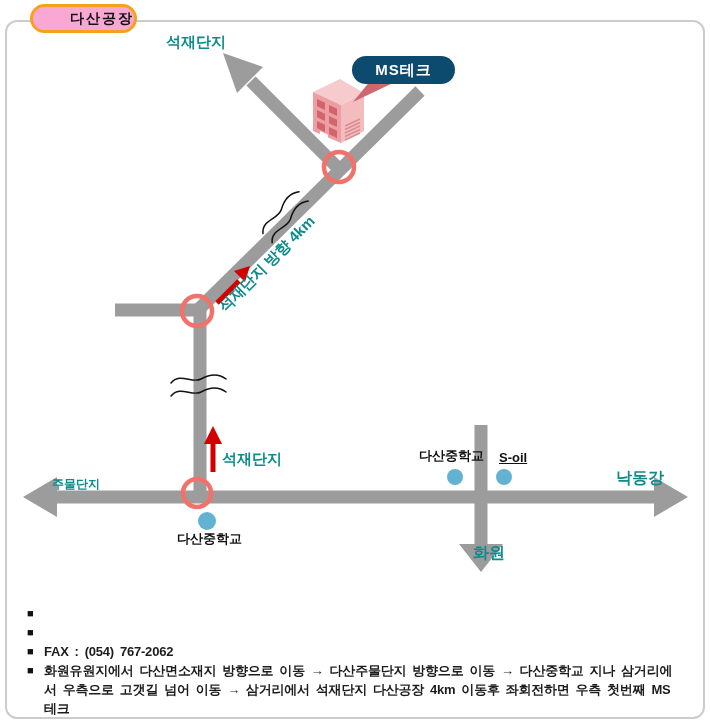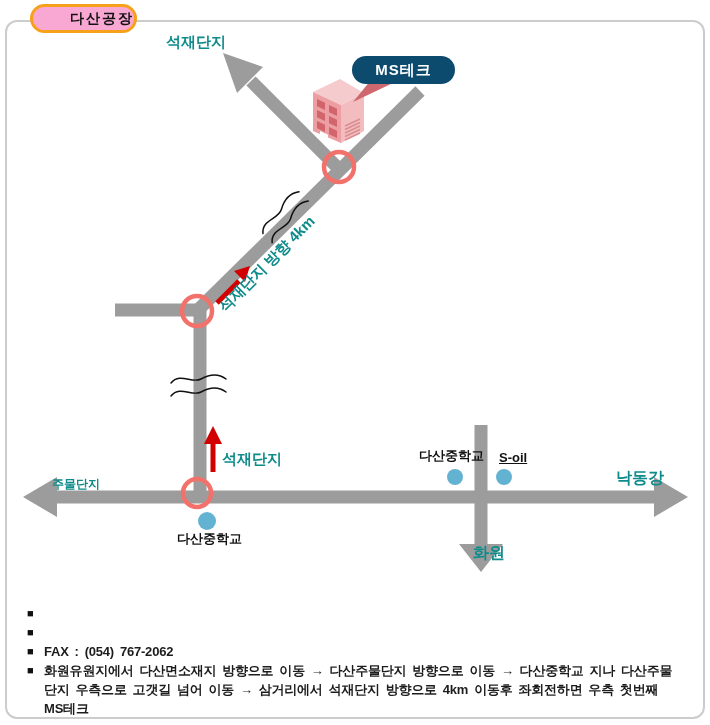--- a/index.html
+++ b/index.html
@@ -128,15 +128,15 @@
   </div>
   <div class="info-row">
     <span class="info-bullet">■</span>
   </div>
   <div class="info-row">
     <span class="info-bullet">■</span>
     <span class="info-text">FAX : (054) 767-2062</span>
   </div>
   <div class="info-row">
     <span class="info-bullet">■</span>
-    <span class="info-text">화원유원지에서 다산면소재지 방향으로 이동 → 다산주물단지 방향으로 이동 → 다산중학교 지나 다산주물단지 우측으로 고갯길 넘어 이동 → 삼거리에서 석재단지 방향으로 4km 이동후 좌회전하면 우측 첫번째 MS테크</span>
+    <span class="info-text">화원유원지에서 다산면소재지 방향으로 이동 → 다산주물단지 방향으로 이동 → 다산중학교 지나 삼거리에서 우측으로 고갯길 넘어 이동 → 삼거리에서 석재단지 다산공장 4km 이동후 좌회전하면 우측 첫번째 MS테크</span>
   </div>
 </div>
 
 </body></html>

